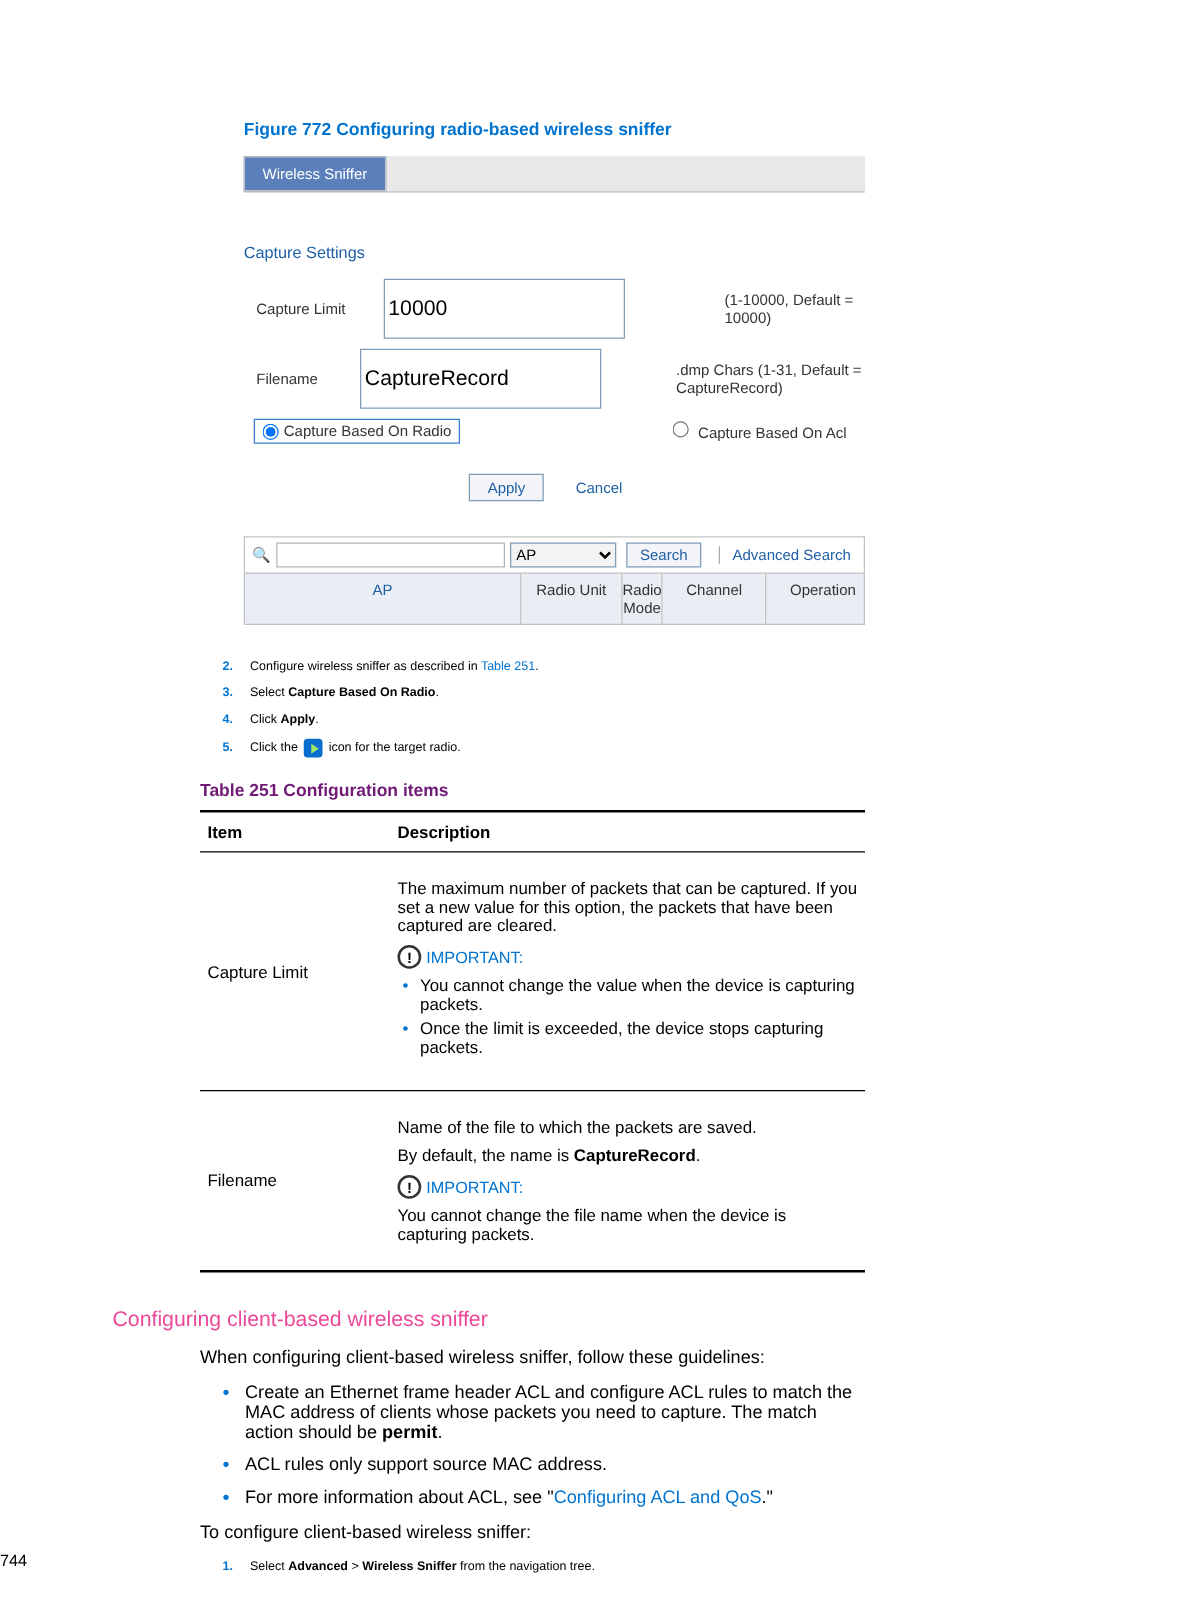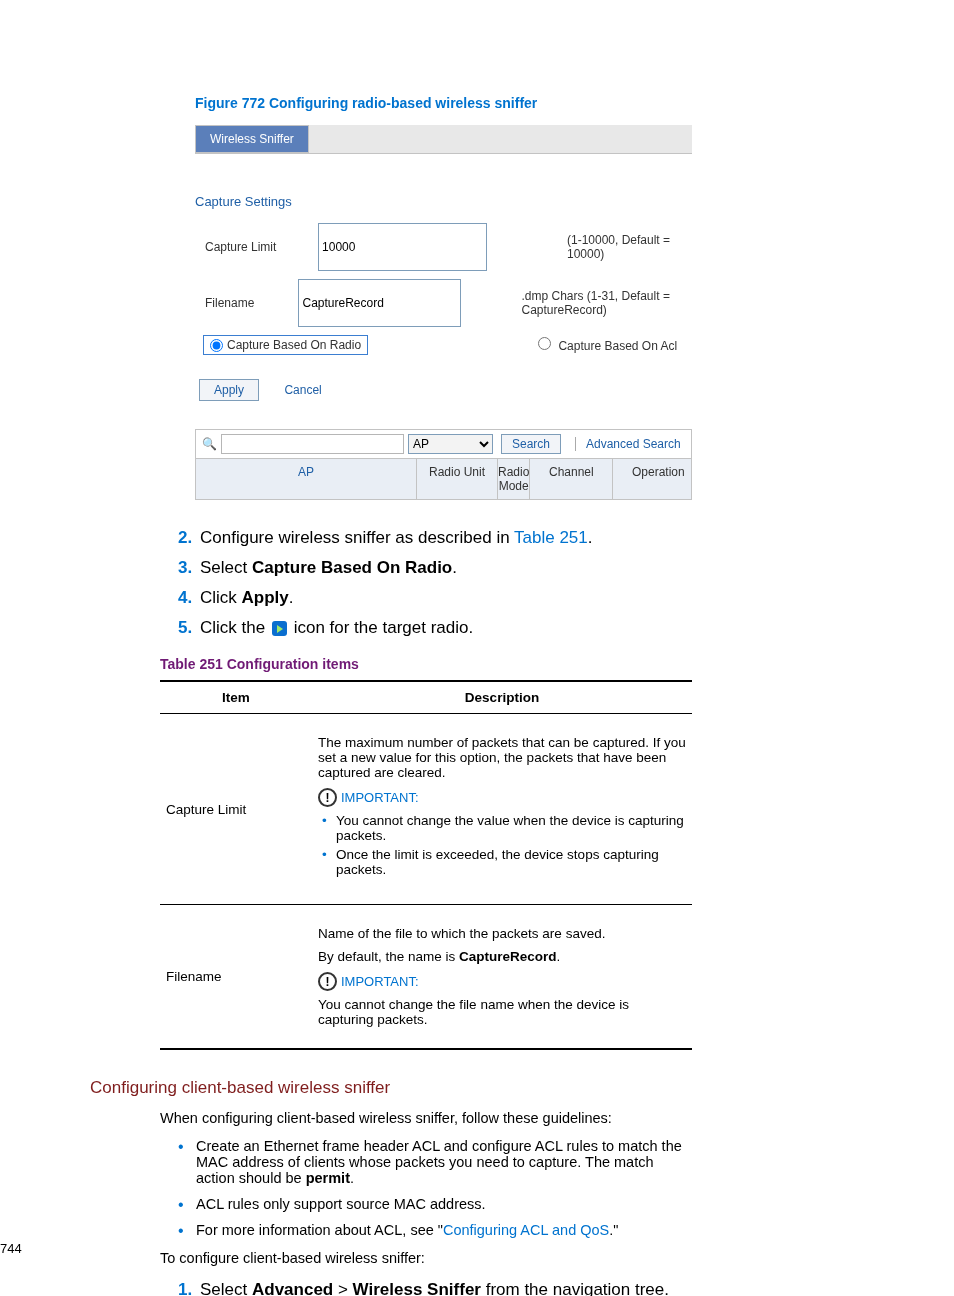--- a/index.html
+++ b/index.html
@@ -5,58 +5,58 @@
 body{margin:0;font-family:Arial,Helvetica,sans-serif;font-size:14px;color:#000;background:#fff}
 .page{width:782px;height:1296px;position:relative;padding:95px 90px 0 90px;box-sizing:border-box}
 .fig-caption{color:#0073cf;font-weight:bold;font-size:14px;margin-left:105px;margin-bottom:14px}
 .screenshot{margin-left:105px;margin-right:0;border:none}
 .tab{display:inline-block;background:#5b7fba;color:#fff;font-size:12px;padding:6px 14px;border:1px solid #c3c3c3}
 .tabbar{border-bottom:1px solid #c3c3c3;background:#e8e8e8;margin-bottom:40px}
 .sect-title{color:#1f5fa6;font-size:13px;margin-bottom:14px}
 .settings-area{font-size:12px;color:#333}
 .row{display:flex;align-items:center;margin-bottom:8px}
 .row .lbl{width:130px;padding-left:10px}
-.row input[type=text]{width:185px;height:18px;border:1px solid #7e9db9;font-size:12px;padding:14px 3px}
+.row input[type=text]{width:185px;height:18px;border:1px solid #7e9db9;font-size:17px;padding:14px 3px}
 .row .hint{margin-left:12px;color:#333;padding-left:5px}
 .radio-row{margin-top:8px}
 .radio-box{border:1.5px solid #3b7ed1;padding:2px 6px;display:inline-flex;align-items:center}
 .radio-input{margin:0 4px 0 0}
-.btnrow{margin:24px 0 28px 0}
+.btnrow{text-align:center;margin:24px 0 28px 0}
 .btn{display:inline-block;border:1px solid #7e9db9;background:#f2f4f8;color:#1f5fa6;font-size:12px;padding:3px 14px;margin:0 4px;cursor:pointer}
 .search-row{display:flex;align-items:center;border:1px solid #c3c3c3;border-bottom:none;padding:4px 6px;font-size:12px}
 .search-icon{color:#888;margin-right:4px}
 .search-input{flex:0 0 140px;border:1px solid #b6b6b6;height:16px;margin-right:4px}
 .select{width:85px;height:20px;border:1px solid #7e9db9;background:#f3f3f3;font-size:12px;margin-right:4px}
 .adv{color:#1f5fa6;margin-left:10px;border-left:1px solid #aaa;padding-left:10px}
 .thead{display:flex;border:1px solid #c3c3c3;background:#e9eef5;font-size:12px;color:#333}
 .thead>div{text-align:center;padding:6px 0;border-right:1px solid #c3c3c3}
 .thead>div.c1{flex:0 0 220px}
 .thead>div.c2{flex:0 0 80px}
 .thead>div.c3{flex:1}
 .thead>div.c4{flex:0 0 82px}
 .thead>div.c5{flex:0 0 90px;border-right:none}
 .body-content{margin-top:28px}
 .ol{padding-left:88px}
 .ol .num{color:#0073cf;font-weight:bold;display:inline-block;width:22px}
-.ol li{list-style:none;margin-bottom:10px;font-size:17px}
+.ol li{list-style:none;margin-bottom:10px;font-size:10px}
 .link{color:#0073cf}
 .play-icon{display:inline-flex;width:15px;height:15px;background:#0a6ecf;border-radius:3px;vertical-align:middle;align-items:center;justify-content:center;margin:0 2px}
 .play-icon::before{content:"";border-left:6px solid #9fe86b;border-top:4px solid transparent;border-bottom:4px solid transparent;margin-left:2px}
 .tbl-caption{color:#701a75;font-weight:bold;font-size:14px;margin:18px 0 8px 70px}
 .config-table{margin-left:70px;margin-right:0;border-collapse:collapse;font-size:13.5px}
-.config-table th{text-align:center;border-top:2px solid #000;border-bottom:1.5px solid #000;padding:8px 6px;font-weight:bold}
+.config-table th{text-align:left;border-top:2px solid #000;border-bottom:1.5px solid #000;padding:8px 6px;font-weight:bold}
 .config-table td{border-bottom:1px solid #000;padding:21px 6px;vertical-align:middle}
 .config-table tr.lastrow td{border-bottom:2px solid #000}
 .config-table td.c-item{width:140px}
 .imp-icon{display:inline-flex;width:15px;height:15px;border:2px solid #333;border-radius:50%;align-items:center;justify-content:center;font-weight:bold;font-size:12px;margin-right:4px;vertical-align:middle}
 .imp-label{color:#0073cf;font-size:13px;vertical-align:middle}
 .desc-list{margin:6px 0;padding-left:18px}
 .desc-list li{margin-bottom:4px;list-style:none;position:relative}
 .desc-list li::before{content:"•";color:#0073cf;position:absolute;left:-14px}
-.h2{color:#7f1d1d;font-size:17px;font-weight:normal;margin:28px 0 12px 0}
+.h2{color:#ec4899;font-size:17px;font-weight:normal;margin:28px 0 12px 0}
 .para{margin:0 0 12px 70px;font-size:14.5px}
 .blist{margin:0 0 12px 88px;padding:0}
 .blist li{list-style:none;position:relative;margin-bottom:10px;font-size:14.5px;padding-left:18px}
 .blist li::before{content:"•";color:#0073cf;position:absolute;left:0;font-size:16px}
 .pagenum{position:absolute;bottom:40px;left:0;right:0;font-size:13px}
 b{font-weight:bold}
 </style>
 </head>
 <body>
 

